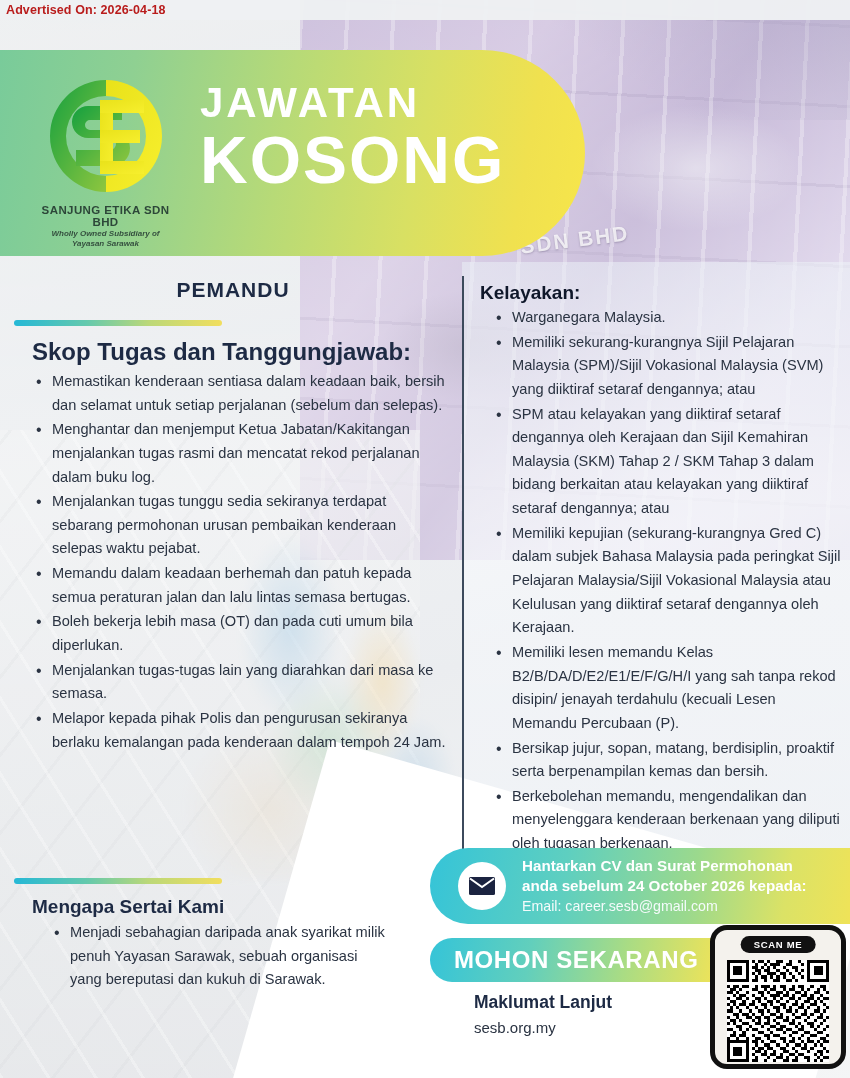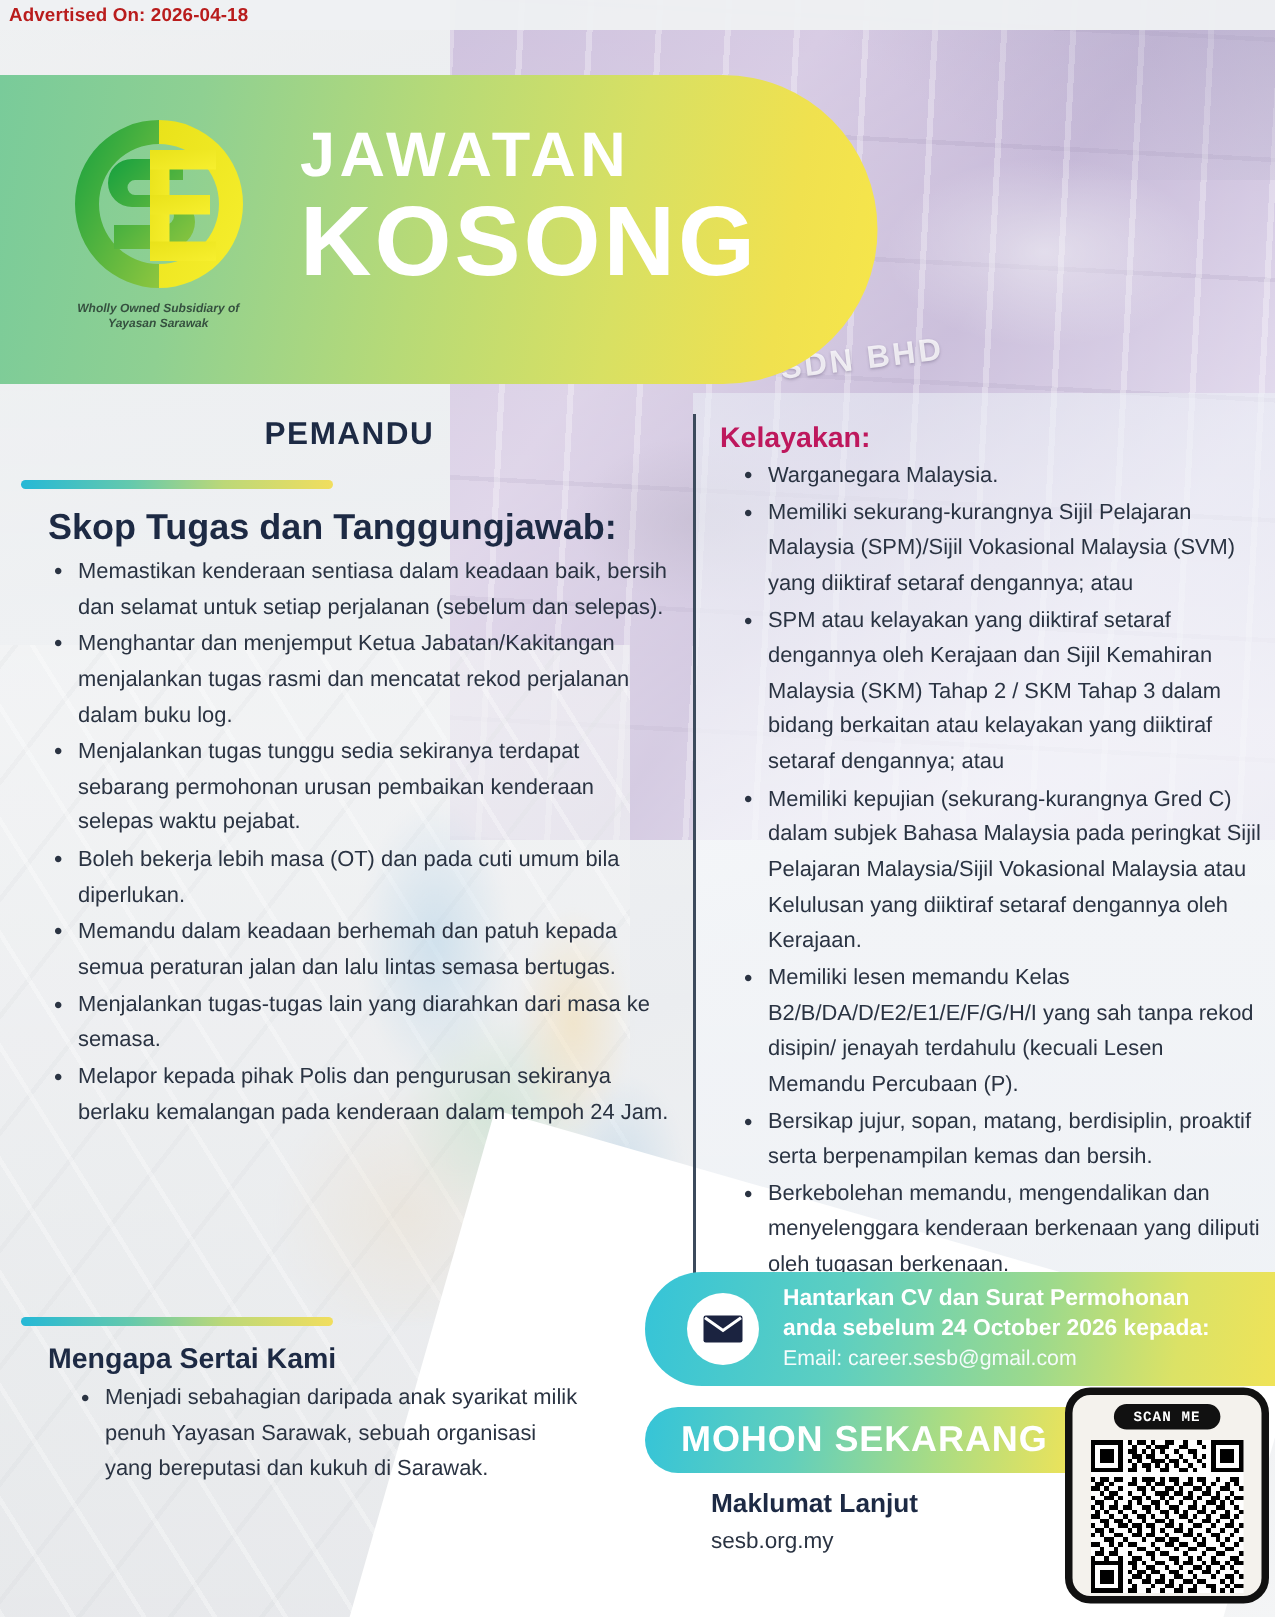--- a/index.html
+++ b/index.html
@@ -174,21 +174,21 @@
     background: linear-gradient(90deg, #25b8d6 0%, #64c9ad 35%, #bcd878 65%, #f1de5e 100%);
   }
   .why-head {
     font-size: 19px; font-weight: bold; color: #1d2a44;
     margin: 12px 0 3px 18px;
   }
   .why-list { margin-left: 36px; width: 340px; }
 
   
   .col-right { position: absolute; left: 480px; top: 282px; width: 365px; }
-  .req-head { font-size: 19px; font-weight: bold; color: #be185d; margin-bottom: 2px; }
+  .req-head { font-size: 19px; font-weight: bold; color: #0f172a; margin-bottom: 2px; }
   .req-list { margin-left: 12px; width: 352px; }
   .req-list li { font-size: 14.2px; line-height: 1.52; margin-bottom: 0; }
 
   
   .cv-banner {
     position: absolute; left: 430px; top: 848px; width: 420px; height: 76px;
     background: linear-gradient(100deg, #35c4d8 0%, #5ecfc0 32%, #9bd98d 62%, #dbe266 84%, #efe358 100%);
     border-radius: 38px 0 0 38px;
     z-index: 13;
   }
@@ -220,21 +220,20 @@
     position: absolute; left: 474px; top: 992px; z-index: 13;
   }
   .mk-head { font-size: 17.5px; font-weight: bold; color: #1d2a44; }
   .mk-url  { font-size: 15px; color: #2a3342; margin-top: 6px; }
 
   
   .qr-card {
     position: absolute; left: 710px; top: 925px; width: 136px; height: 144px;
     background: #f4f2ed; border: 5px solid #111111; border-radius: 17px;
     z-index: 14;
-    font-family: Liberation Mono, monospace;
   }
   .scan-pill {
     position: absolute; left: 50%; top: 6px; transform: translateX(-50%);
     background: #111111; color: #ffffff; border-radius: 11px;
     font-size: 9.5px; font-weight: bold; letter-spacing: .7px;
     padding: 3px 13px; white-space: nowrap;
   }
   .qr-img { position: absolute; left: 12px; top: 30px; width: 102px; height: 102px; }
 </style>
 </head>
@@ -279,20 +278,21 @@
           <path d="M64 8 A56 56 0 0 1 64 120 L64 104 A40 40 0 0 0 64 24 Z" fill="url(#gYellow)"></path>
 
           <path d="M80 34 L46 34 A16 16 0 0 0 46 66 L68 66 A6 6 0 0 1 68 78 L34 78 L34 94 L70 94 A18 18 0 0 0 70 58 L48 58 A5 5 0 0 1 48 48 L80 48 Z" fill="url(#gGreen)"></path>
 
           <rect x="58" y="28" width="13" height="74" fill="url(#gYellow)"></rect>
           <rect x="58" y="28" width="44" height="13" fill="url(#gYellow)"></rect>
           <rect x="58" y="58" width="40" height="13" fill="url(#gYellow)"></rect>
           <rect x="58" y="89" width="44" height="13" fill="url(#gYellow)"></rect>
         </svg>
       </div>
+      <div class="logo-name">SANJUNG ETIKA SDN BHD</div>
       <div class="logo-sub">Wholly Owned Subsidiary of</div>
       <div class="logo-sub">Yayasan Sarawak</div>
     </div>
 
     <div class="hero-titles">
       <div class="hero-l1">JAWATAN</div>
       <div class="hero-l2">KOSONG</div>
     </div>
 
   </div>
@@ -303,22 +303,22 @@
   <div class="divider"></div>
 
   <div class="col-left">
     <div class="job-title">PEMANDU</div>
     <div class="accent-bar"></div>
     <div class="sec-head">Skop Tugas dan Tanggungjawab:</div>
     <ul class="blist left-list">
       <li>Memastikan kenderaan sentiasa dalam keadaan baik, bersih dan selamat untuk setiap perjalanan (sebelum dan selepas).</li>
       <li>Menghantar dan menjemput Ketua Jabatan/Kakitangan menjalankan tugas rasmi dan mencatat rekod perjalanan dalam buku log.</li>
       <li>Menjalankan tugas tunggu sedia sekiranya terdapat sebarang permohonan urusan pembaikan kenderaan selepas waktu pejabat.</li>
+      <li>Memandu dalam keadaan berhemah dan patuh kepada semua peraturan jalan dan lalu lintas semasa bertugas.</li>
       <li>Boleh bekerja lebih masa (OT) dan pada cuti umum bila diperlukan.</li>
-      <li>Memandu dalam keadaan berhemah dan patuh kepada semua peraturan jalan dan lalu lintas semasa bertugas.</li>
       <li>Menjalankan tugas-tugas lain yang diarahkan dari masa ke semasa.</li>
       <li>Melapor kepada pihak Polis dan pengurusan sekiranya berlaku kemalangan pada kenderaan dalam tempoh 24 Jam.</li>
     </ul>
   </div>
 
   <div class="why-wrap">
     <div class="why-bar"></div>
     <div class="why-head">Mengapa Sertai Kami</div>
     <ul class="blist why-list">
       <li>Menjadi sebahagian daripada anak syarikat milik penuh Yayasan Sarawak, sebuah organisasi yang bereputasi dan kukuh di Sarawak.</li>

